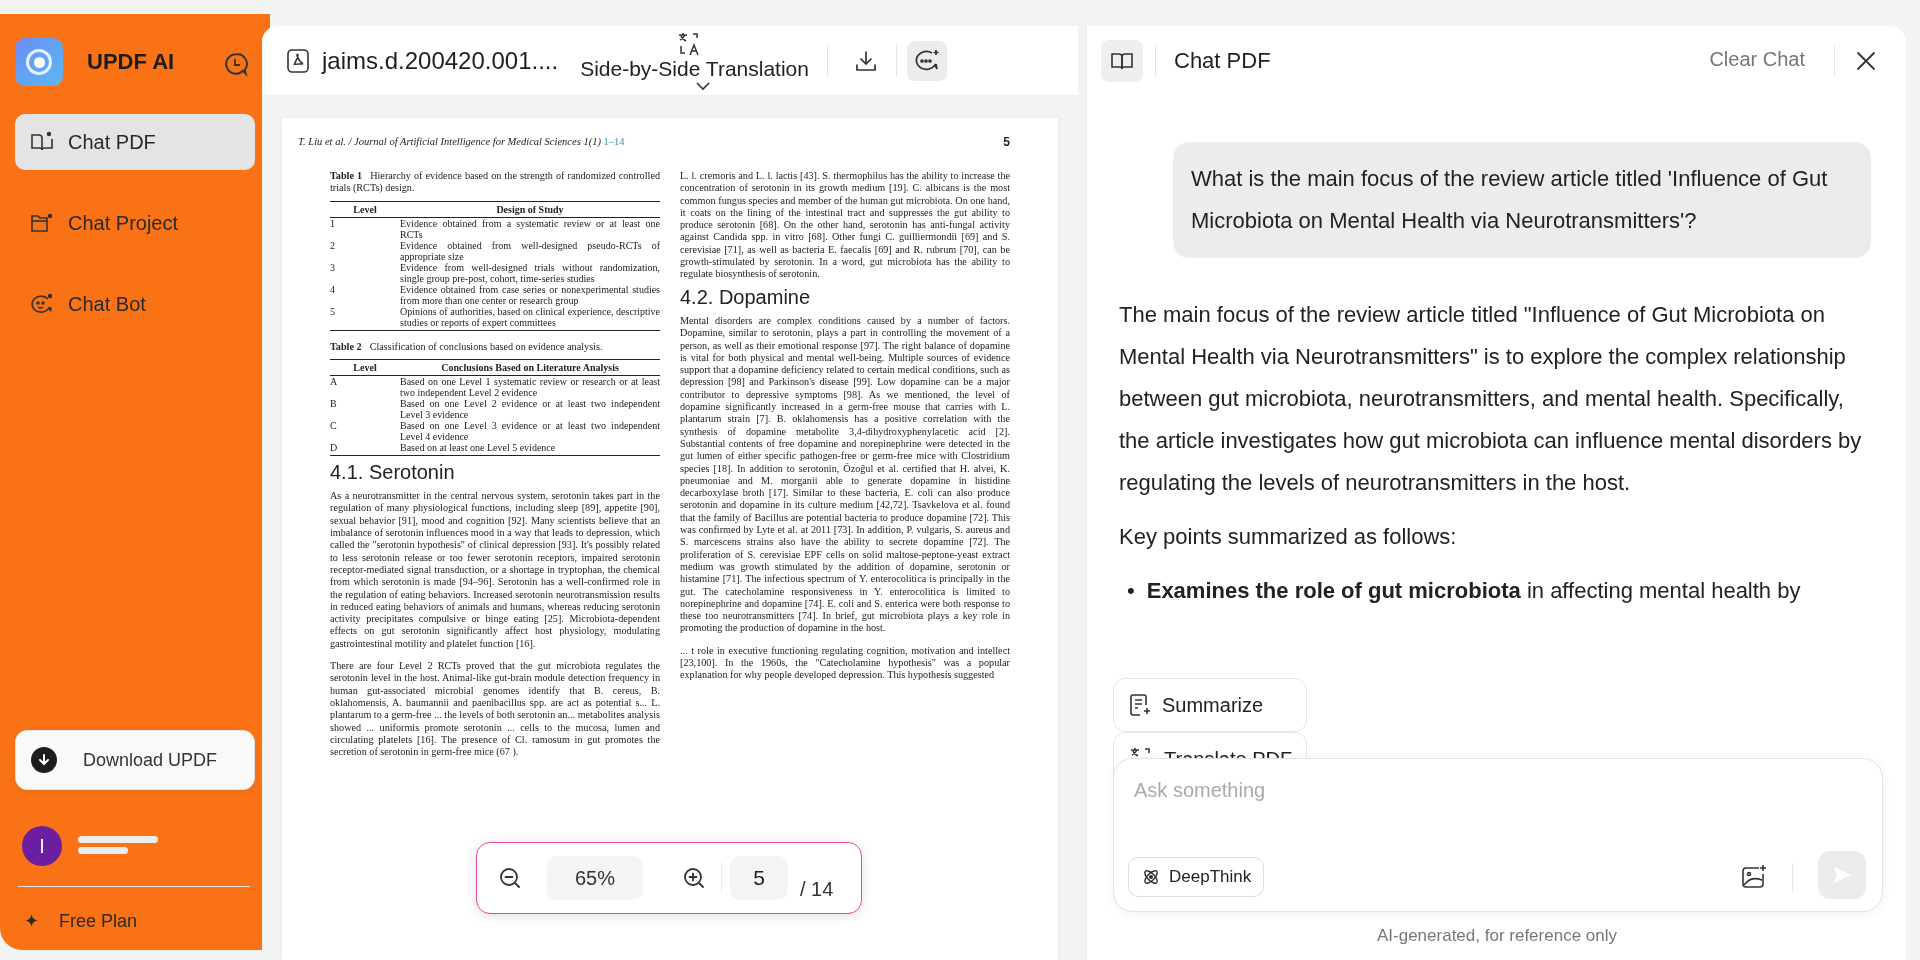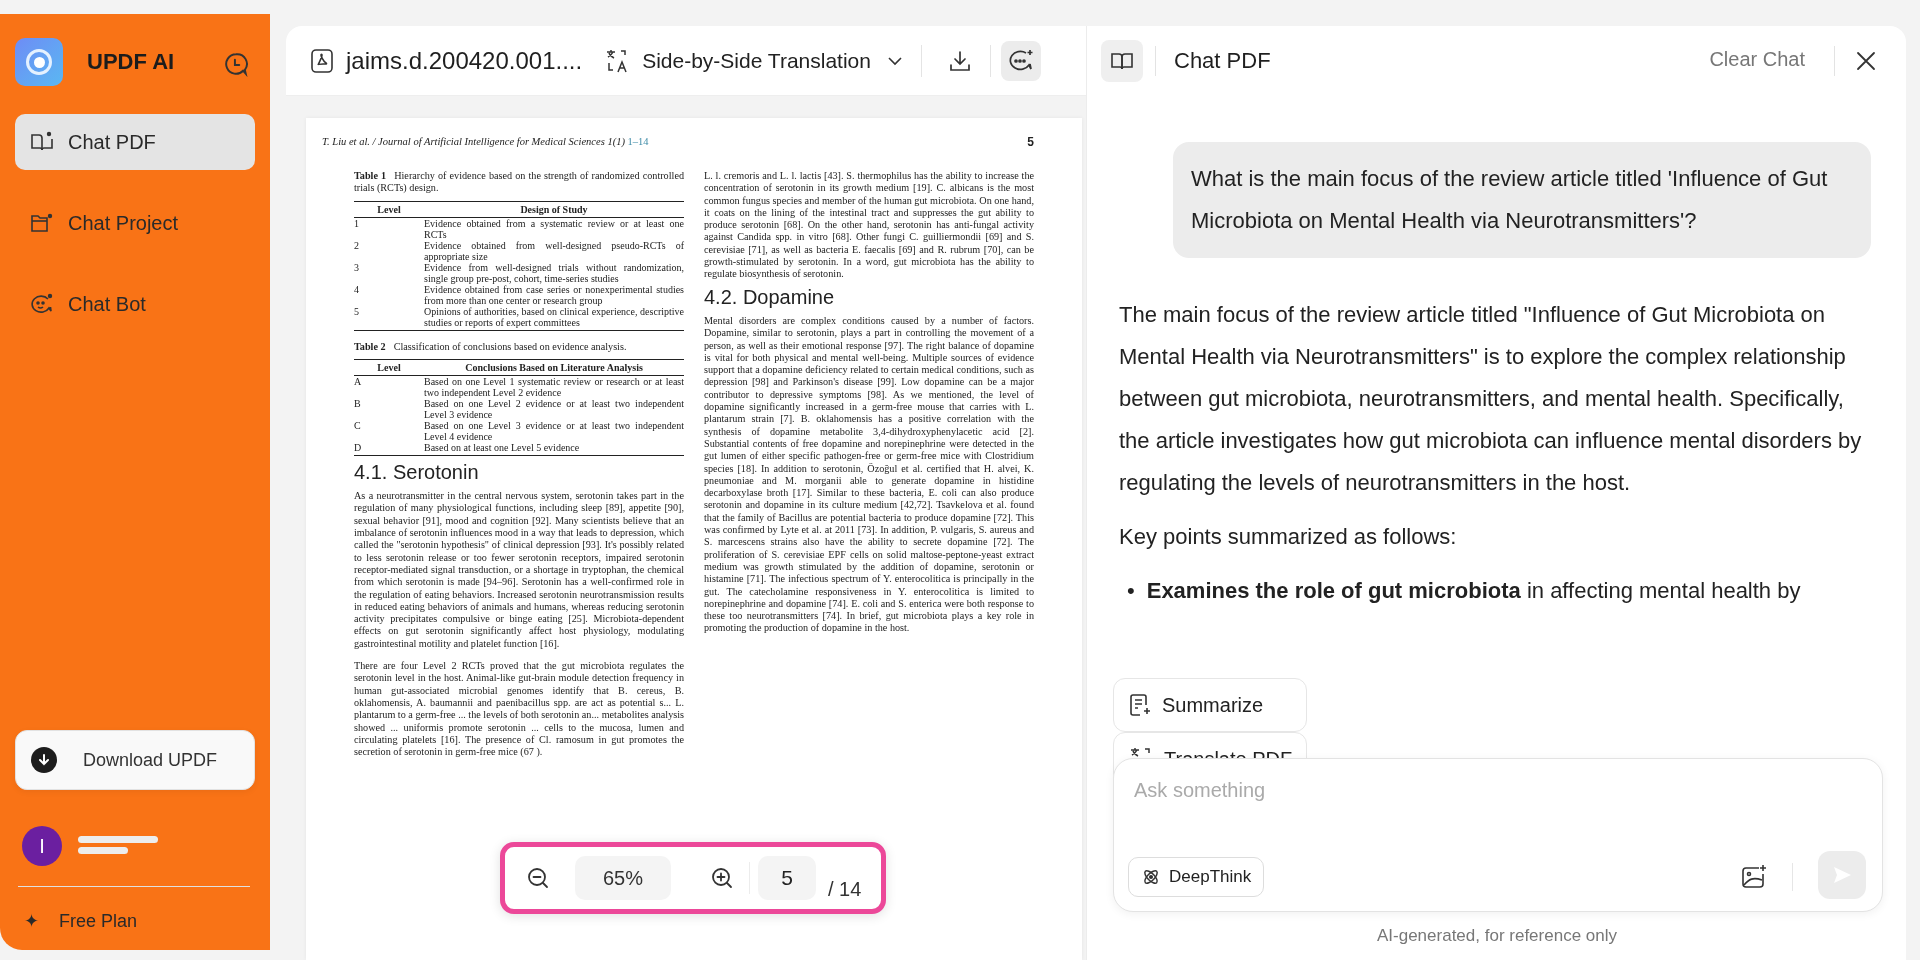--- a/index.html
+++ b/index.html
@@ -22,24 +22,24 @@
   .download-btn .dl-circle { width: 26px; height: 26px; border-radius: 50%; background: #1d1d1d; display: flex; align-items: center; justify-content: center; margin-right: 26px; }
   .user-row { position: absolute; left: 22px; top: 812px; display: flex; align-items: center; }
   .avatar { width: 40px; height: 40px; border-radius: 50%; background: #6b1fa0; color: #fff; font-size: 20px; display: flex; align-items: center; justify-content: center; }
   .user-blur { margin-left: 16px; width: 90px; height: 28px; }
   .user-blur div { height: 7px; background: #ededed; border-radius: 4px; margin: 4px 0; }
   .side-divider { position: absolute; left: 18px; top: 872px; width: 232px; height: 1px; background: #e0e0e0; }
   .plan-row { position: absolute; left: 24px; top: 896px; display: flex; align-items: center; font-size: 18px; color: #2a2a2a; }
   .plan-row span.star { margin-right: 20px; font-size: 18px; }
 
   
-  .pdf-panel { position: absolute; left: 286px; top: 12px; width: 816px; height: 934px; background: #f3f3f3; border-radius: 16px 0 0 0; overflow: hidden; }
+  .pdf-panel { position: absolute; left: 262px; top: 12px; width: 816px; height: 934px; background: #f3f3f3; border-radius: 16px 0 0 0; overflow: hidden; }
   .pdf-header { position: absolute; left: 0; top: 0; width: 816px; height: 70px; background: #fff; border-bottom: 1px solid #eee; display: flex; align-items: center; padding-left: 24px; }
   .file-name { font-size: 24px; color: #1f1f1f; margin-left: 12px; }
-  .trans-mode { margin-left: 22px; display: flex; align-items: center; font-size: 21px; color: #222; }
+  .trans-mode { margin-left: 22px; display: flex; align-items: center; font-size: 21px; color: #222; flex-direction: column; }
   .trans-mode .ta { margin-right: 12px; }
   .trans-mode .chev { margin-left: 16px; }
   .hdr-divider { width: 1px; height: 32px; background: #e4e4e4; margin: 0 18px; }
   .hdr-icon-btn { width: 40px; height: 40px; border-radius: 8px; display: flex; align-items: center; justify-content: center; }
   .hdr-icon-btn.active { background: #ececec; }
   .pdf-page { position: absolute; left: 20px; top: 92px; width: 776px; height: 842px; background: #fff; box-shadow: 0 0 4px rgba(0,0,0,0.06); font-family: "Liberation Serif", "DejaVu Serif", serif; color: #222; overflow: hidden; }
   .running-head { position: absolute; left: 0; top: 18px; width: 776px; text-align: left; font-size: 10.5px; font-style: italic; padding-left: 16px; }
   .running-head .pages { color: #3f8ca8; font-style: normal; }
   .page-num { position: absolute; right: 48px; top: 17px; font-family: "Liberation Sans", sans-serif; font-size: 12px; font-weight: 700; }
   .col { position: absolute; top: 52px; width: 330px; font-size: 10.2px; line-height: 12.3px; text-align: justify; }
@@ -48,21 +48,21 @@
   .cap { margin-bottom: 6px; }
   .cap b { margin-right: 8px; }
   table.evt { width: 100%; border-collapse: collapse; font-size: 10px; line-height: 11px; margin-bottom: 10px; }
   table.evt th { text-align: center; font-weight: 700; border-top: 1.5px solid #222; border-bottom: 1px solid #222; padding: 2px 0; }
   table.evt td { vertical-align: top; padding: 0; }
   table.evt tr:last-child td { border-bottom: 1.5px solid #222; padding-bottom: 2px; }
   table.evt td.lvl { width: 70px; }
   .sec-h { font-family: "Liberation Sans", sans-serif; font-weight: 400; font-size: 20px; margin: 6px 0 12px; }
   .para { margin-bottom: 10px; }
 
-  .zoom-bar { position: absolute; left: 214px; top: 816px; width: 386px; height: 72px; background: #fff; border-radius: 14px; box-shadow: 0 2px 12px rgba(0,0,0,0.12); border: 5px solid #ec4899; display: flex; align-items: center; font-family: "Liberation Sans", sans-serif; }
+  .zoom-bar { position: absolute; left: 214px; top: 816px; width: 386px; height: 72px; background: #fff; border-radius: 14px; box-shadow: 0 2px 12px rgba(0,0,0,0.12); border: 1px solid #ec4899; display: flex; align-items: center; font-family: "Liberation Sans", sans-serif; }
   .zb-icon { width: 38px; height: 38px; display: flex; align-items: center; justify-content: center; }
   .zb-val { width: 96px; height: 44px; background: #f4f4f4; border-radius: 10px; display: flex; align-items: center; justify-content: center; font-size: 20px; color: #333; }
   .zb-page { width: 58px; height: 44px; background: #f4f4f4; border-radius: 10px; display: flex; align-items: center; justify-content: center; font-size: 21px; color: #222; }
   .zb-sep { width: 1px; height: 32px; background: #ececec; margin: 0 8px; }
   .zb-total { font-size: 20px; color: #333; margin-left: 12px; margin-top: 23px; }
 
   
   .chat-panel { position: absolute; left: 1086px; top: 12px; width: 820px; height: 934px; background: #fff; border-left: 1px solid #ececec; border-radius: 0 16px 0 0; }
   .chat-header { position: absolute; left: 0; top: 0; width: 820px; height: 70px; display: flex; align-items: center; padding-left: 14px; }
   .ch-book { width: 42px; height: 42px; border-radius: 8px; background: #efefef; display: flex; align-items: center; justify-content: center; }
@@ -257,20 +257,21 @@
           </table>
         <div class="sec-h">4.1. Serotonin</div>
         <p class="para">As a neurotransmitter in the central nervous system, serotonin takes part in the regulation of many physiological functions, including sleep [89], appetite [90], sexual behavior [91], mood and cognition [92]. Many scientists believe that an imbalance of serotonin influences mood in a way that leads to depression, which called the "serotonin hypothesis" of clinical depression [93]. It's possibly related to less serotonin release or too fewer serotonin receptors, impaired serotonin receptor-mediated signal transduction, or a shortage in tryptophan, the chemical from which serotonin is made [94–96]. Serotonin has a well-confirmed role in the regulation of eating behaviors. Increased serotonin neurotransmission results in reduced eating behaviors of animals and humans, whereas reducing serotonin activity precipitates compulsive or binge eating [25]. Microbiota-dependent effects on gut serotonin significantly affect host physiology, modulating gastrointestinal motility and platelet function [16].</p>
         <p class="para">There are four Level 2 RCTs proved that the gut microbiota regulates the serotonin level in the host. Animal-like gut-brain module detection frequency in human gut-associated microbial genomes identify that B. cereus, B. oklahomensis, A. baumannii and paenibacillus spp. are act as potential s... L. plantarum to a germ-free ... the levels of both serotonin an... metabolites analysis showed ... uniformis promote serotonin ... cells to the mucosa, lumen and circulating platelets [16]. The presence of Cl. ramosum in gut promotes the secretion of serotonin in germ-free mice (67 ).</p>
       </div>
 
       <div class="col right">
         <p class="para">L. l. cremoris and L. l. lactis [43]. S. thermophilus has the ability to increase the concentration of serotonin in its growth medium [19]. C. albicans is the most common fungus species and member of the human gut microbiota. On one hand, it coats on the lining of the intestinal tract and suppresses the gut ability to produce serotonin [68]. On the other hand, serotonin has anti-fungal activity against Candida spp. in vitro [68]. Other fungi C. guilliermondii [69] and S. cerevisiae [71], as well as bacteria E. faecalis [69] and R. rubrum [70], can be growth-stimulated by serotonin. In a word, gut microbiota has the ability to regulate biosynthesis of serotonin.</p>
         <div class="sec-h">4.2. Dopamine</div>
         <p class="para">Mental disorders are complex conditions caused by a number of factors. Dopamine, similar to serotonin, plays a part in controlling the movement of a person, as well as their emotional response [97]. The right balance of dopamine is vital for both physical and mental well-being. Multiple sources of evidence support that a dopamine deficiency related to certain medical conditions, such as depression [98] and Parkinson's disease [99]. Low dopamine can be a major contributor to depressive symptoms [98]. As we mentioned, the level of dopamine significantly increased in a germ-free mouse that carries with L. plantarum strain [7]. B. oklahomensis has a positive correlation with the synthesis of dopamine metabolite 3,4-dihydroxyphenylacetic acid [2]. Substantial contents of free dopamine and norepinephrine were detected in the gut lumen of either specific pathogen-free or germ-free mice with Clostridium species [18]. In addition to serotonin, Özoğul et al. certified that H. alvei, K. pneumoniae and M. morganii able to generate dopamine in histidine decarboxylase broth [17]. Similar to these bacteria, E. coli can also produce serotonin and dopamine in its culture medium [42,72]. Tsavkelova et al. found that the family of Bacillus are potential bacteria to produce dopamine [72]. This was confirmed by Lyte et al. at 2011 [73]. In addition, P. vulgaris, S. aureus and S. marcescens strains also have the ability to secrete dopamine [72]. The proliferation of S. cerevisiae EPF cells on solid maltose-peptone-yeast extract medium was growth stimulated by the addition of dopamine, serotonin or histamine [71]. The infectious spectrum of Y. enterocolitica is principally in the gut. The catecholamine responsiveness in Y. enterocolitica is limited to norepinephrine and dopamine [74]. E. coli and S. enterica were both response to these too neurotransmitters [74]. In brief, gut microbiota plays a key role in promoting the production of dopamine in the host.</p>
+        <p class="para">... t role in executive functioning regulating cognition, motivation and intellect [23,100]. In the 1960s, the "Catecholamine hypothesis" was a popular explanation for why people developed depression. This hypothesis suggested</p>
       </div>
     </div>
 
     <div class="zoom-bar">
       <div class="zb-icon" style="margin-left:14px">
         <svg width="24" height="24" viewBox="0 0 24 24" fill="none" stroke="#333" stroke-width="1.8" stroke-linecap="round">
             <circle cx="11" cy="11" r="8"></circle>
             <path d="M7.5 11h7M17 17l4 4"></path>
           </svg>
       </div>

